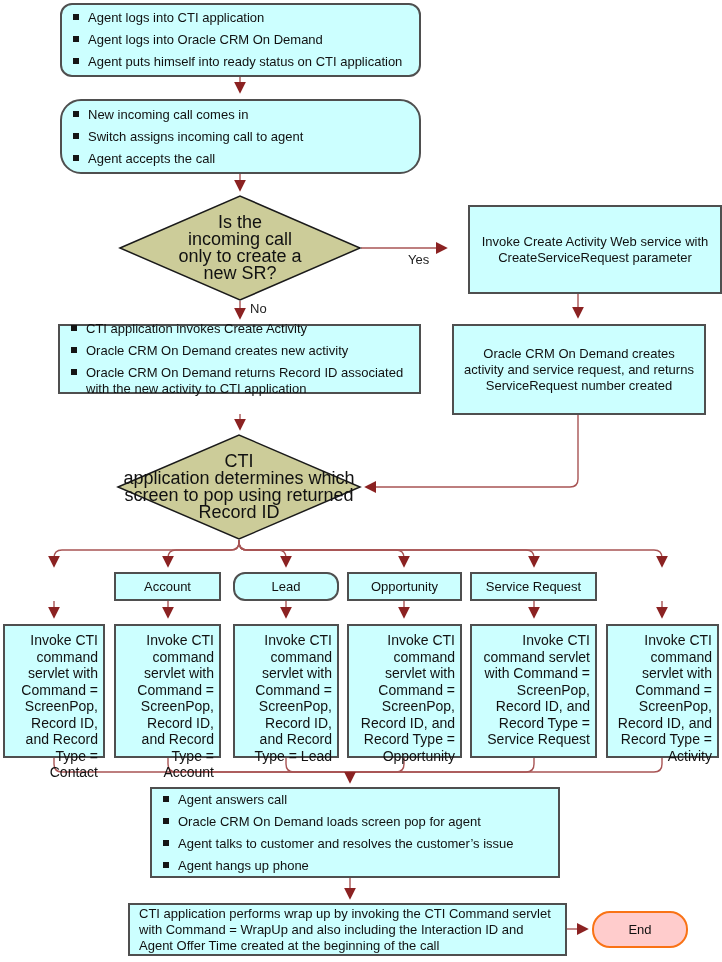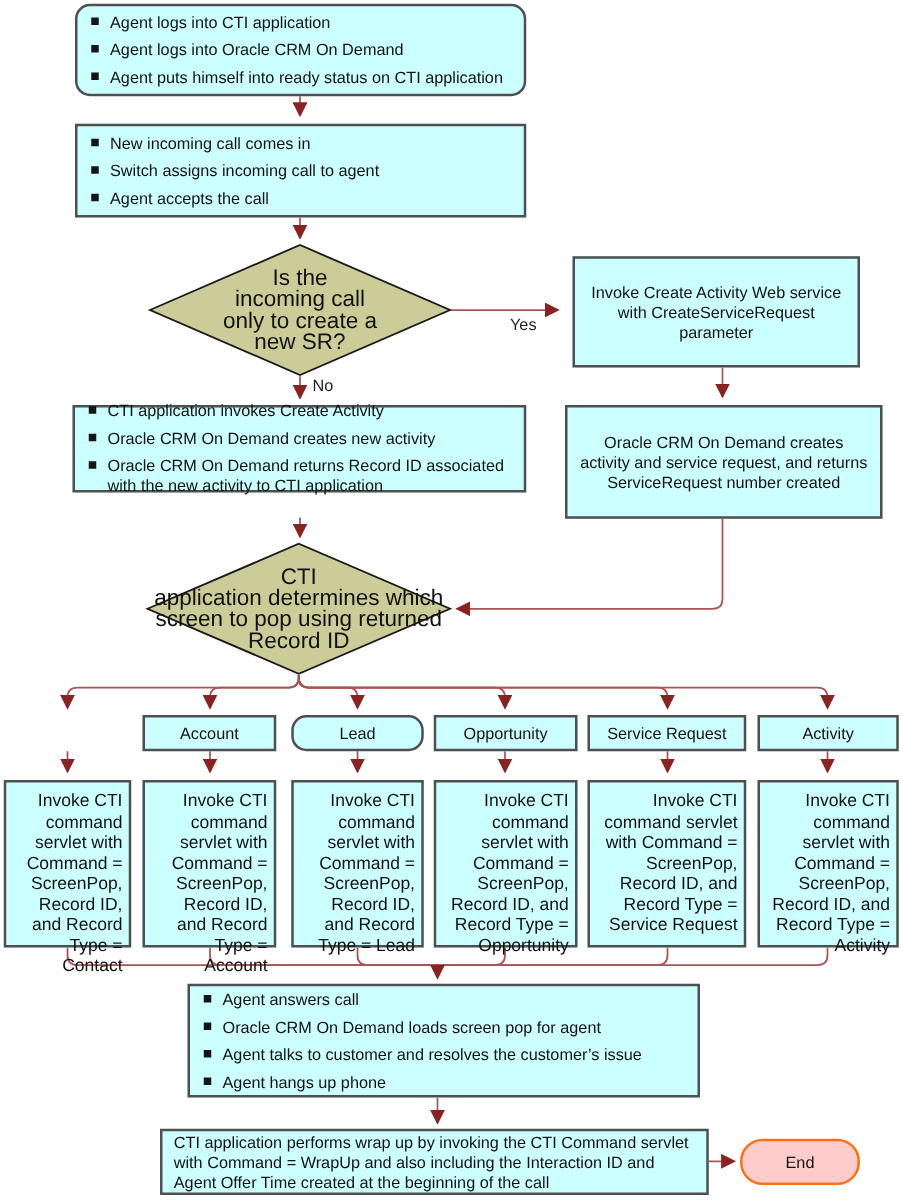--- a/index.html
+++ b/index.html
@@ -108,39 +108,39 @@
   </svg>
 
   <div class="node" style="left:60px;top:3px;width:361px;height:74px;border-radius:12px;">
     <ul class="bullets">
       <li>Agent logs into CTI application</li>
       <li>Agent logs into Oracle CRM On Demand</li>
       <li>Agent puts himself into ready status on CTI application</li>
     </ul>
   </div>
 
-  <div class="node" style="left:60px;top:99px;width:361px;height:75px;">
+  <div class="node" style="left:60px;top:99px;width:361px;height:75px;border-radius:21px;">
     <ul class="bullets">
       <li>New incoming call comes in</li>
       <li>Switch assigns incoming call to agent</li>
       <li>Agent accepts the call</li>
     </ul>
   </div>
 
   <div class="diamond-text" style="left:120px;top:196px;width:240px;height:104px;">
     <div>Is the</div>
     <div>incoming call</div>
     <div>only to create a</div>
     <div>new SR?</div>
   </div>
 
   <div class="wire-label" style="left:388px;top:252px;margin-left:20px;">Yes</div>
   <div class="wire-label" style="left:250px;top:301px;">No</div>
 
-  <div class="node centered" style="left:458px;top:205px;width:230px;height:89px;">
+  <div class="node centered" style="left:468px;top:205px;width:254px;height:89px;">
     <span>Invoke Create Activity Web service with CreateServiceRequest parameter</span>
   </div>
 
   <div class="node centered" style="left:452px;top:324px;width:254px;height:91px;">
     <span>Oracle CRM On Demand creates activity and service request, and returns ServiceRequest number created</span>
   </div>
 
   <div class="node" style="left:58px;top:324px;width:363px;height:70px;">
     <ul class="bullets">
       <li>CTI application invokes Create Activity</li>
@@ -153,21 +153,20 @@
     <div>CTI</div>
     <div>application determines which</div>
     <div>screen to pop using returned</div>
     <div>Record ID</div>
   </div>
 
   <div class="node branch-label" style="left:114px;top:572px;width:107px;height:29px;">Account</div>
   <div class="node branch-label" style="left:233px;top:572px;width:106px;height:29px;border-radius:12px;">Lead</div>
   <div class="node branch-label" style="left:347px;top:572px;width:115px;height:29px;">Opportunity</div>
   <div class="node branch-label" style="left:470px;top:572px;width:127px;height:29px;">Service Request</div>
-  <div class="node branch-label" style="left:606px;top:572px;width:113px;height:29px;">Activity</div>
 
   <div class="node branch-detail" style="left:3px;top:624px;width:102px;height:134px;">Invoke CTI command servlet with Command = ScreenPop, Record ID, and Record Type = Contact</div>
   <div class="node branch-detail" style="left:114px;top:624px;width:107px;height:134px;">Invoke CTI command servlet with Command = ScreenPop, Record ID, and Record Type = Account</div>
   <div class="node branch-detail" style="left:233px;top:624px;width:106px;height:134px;">Invoke CTI command servlet with Command = ScreenPop, Record ID, and Record Type = Lead</div>
   <div class="node branch-detail" style="left:347px;top:624px;width:115px;height:134px;">Invoke CTI command servlet with Command = ScreenPop, Record ID, and Record Type = Opportunity</div>
   <div class="node branch-detail" style="left:470px;top:624px;width:127px;height:134px;">Invoke CTI command servlet with Command = ScreenPop, Record ID, and Record Type = Service Request</div>
   <div class="node branch-detail" style="left:606px;top:624px;width:113px;height:134px;">Invoke CTI command servlet with Command = ScreenPop, Record ID, and Record Type = Activity</div>
 
   <div class="node" style="left:150px;top:787px;width:410px;height:91px;">
     <ul class="bullets">

